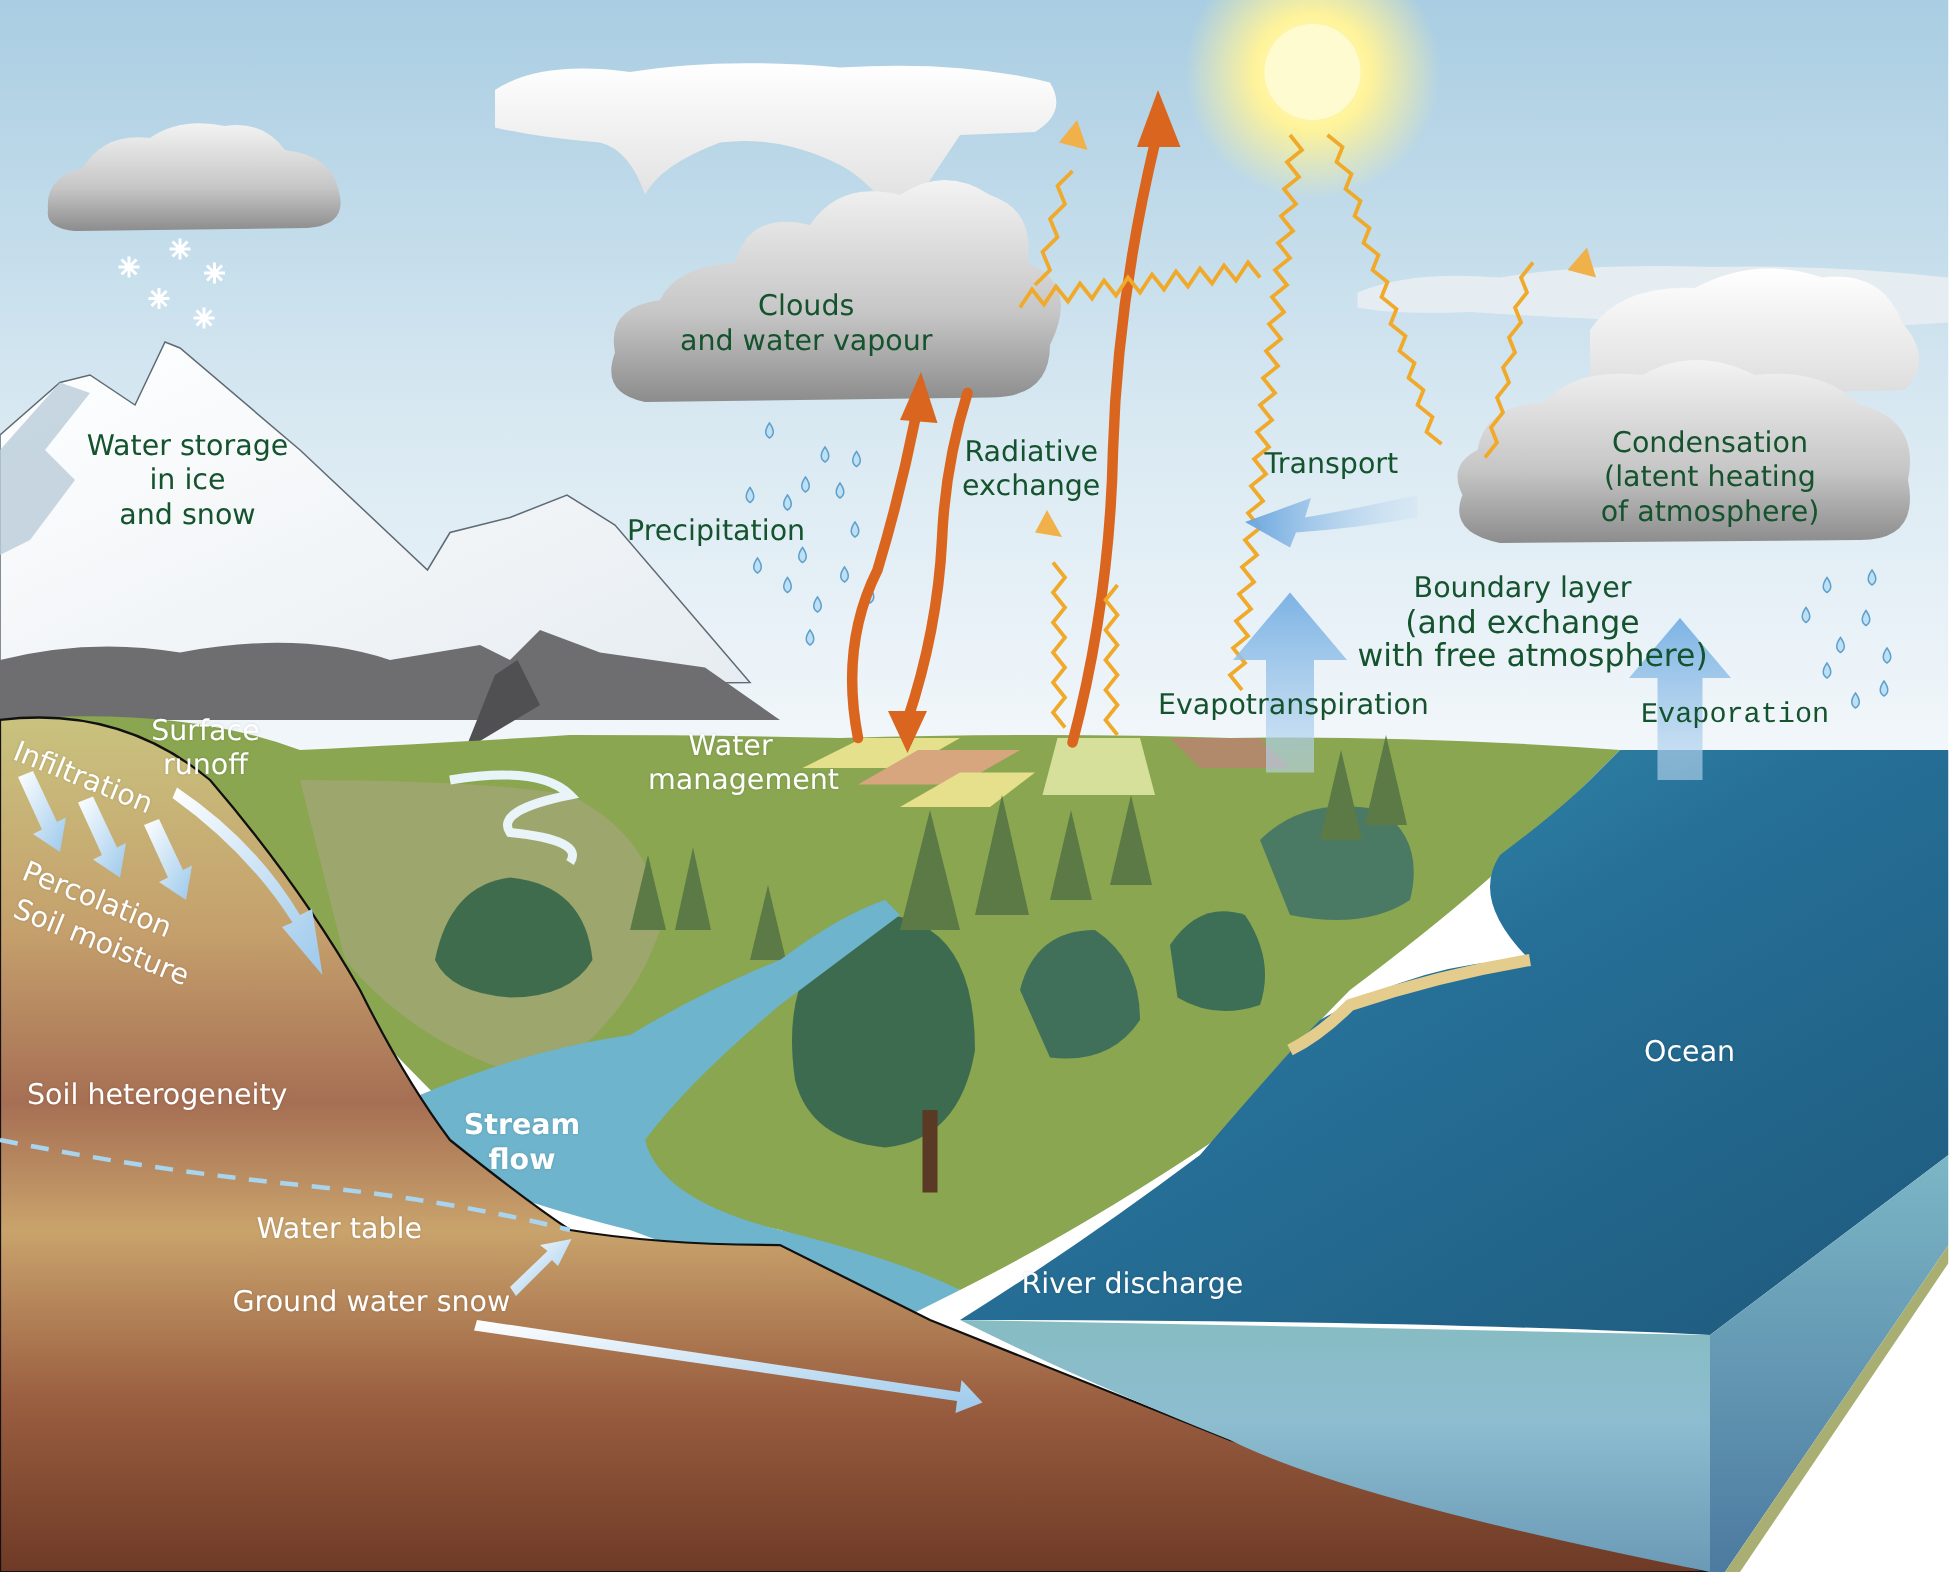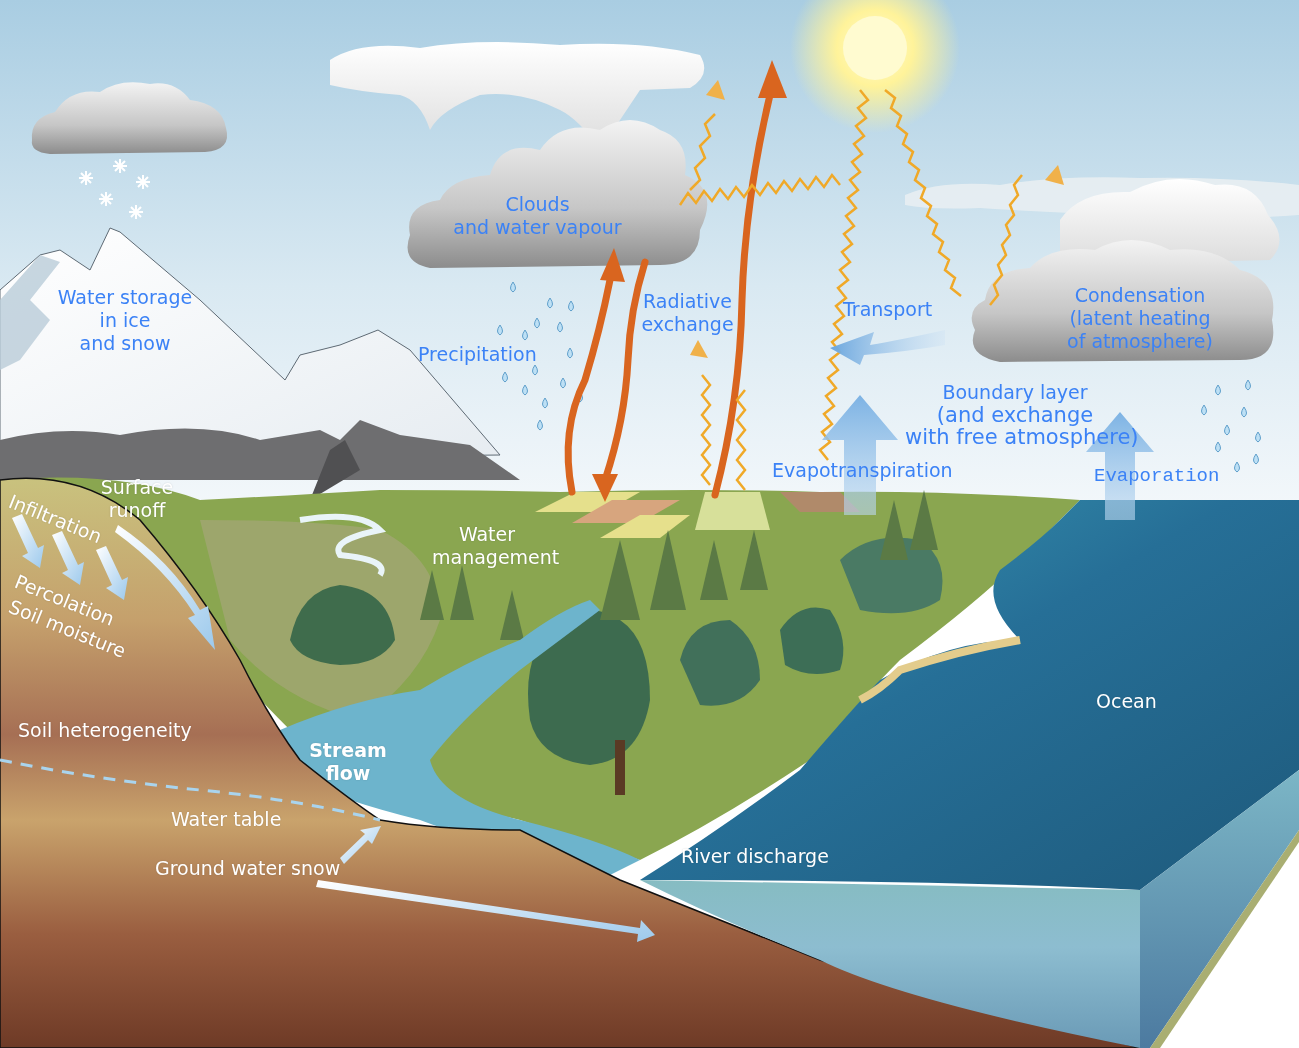--- a/index.html
+++ b/index.html
@@ -1,20 +1,20 @@
 <!DOCTYPE html>
 <html><head>
 <meta charset="utf-8">
 <style>
   html, body { margin: 0; padding: 0; }
   body { width: 1299px; height: 1048px; overflow: hidden; background: #ffffff; font-family: "DejaVu Sans", sans-serif; }
   #stage { position: relative; width: 1299px; height: 1048px; }
   #art { position: absolute; left: 0; top: 0; width: 1299px; height: 1048px; }
   .lbl { position: absolute; font-family: "DejaVu Sans", sans-serif; font-size: 19px; line-height: 23px; text-align: center; white-space: nowrap; }
-  .dark { color: #3b82f6; }
+  .dark { color: #14532d; }
   .light { color: #ffffff; text-shadow: 0 0 2px rgba(0,0,0,0.15); }
   .small { font-size: 21px; line-height: 22px; }
   .rot { transform-origin: left top; }
 </style>
 </head>
 <body>
 
 <div id="stage">
 
   <svg id="art" viewBox="0 0 1299 1048" xmlns="http://www.w3.org/2000/svg">
@@ -288,21 +288,21 @@
 
   <div class="lbl light" style="left:92px; top:476px; width:90px;">
     <div>Surface</div>
     <div>runoff</div>
   </div>
 
   <div class="lbl light rot" style="left:14px; top:490px; transform: rotate(22deg);">Infiltration</div>
   <div class="lbl light rot" style="left:20px; top:570px; transform: rotate(22deg);">Percolation</div>
   <div class="lbl light rot" style="left:14px; top:595px; transform: rotate(22deg);">Soil moisture</div>
 
-  <div class="lbl light" style="left:432px; top:523px; width:110px;">
+  <div class="lbl light" style="left:432px; top:486px; width:110px;">
     <div>Water</div>
     <div>management</div>
   </div>
 
   <div class="lbl light" style="left:18px; top:719px;">Soil heterogeneity</div>
 
   <div class="lbl light" style="left:308px; top:739px; width:80px;font-weight:bold;">
     <div>Stream</div>
     <div>flow</div>
   </div>

